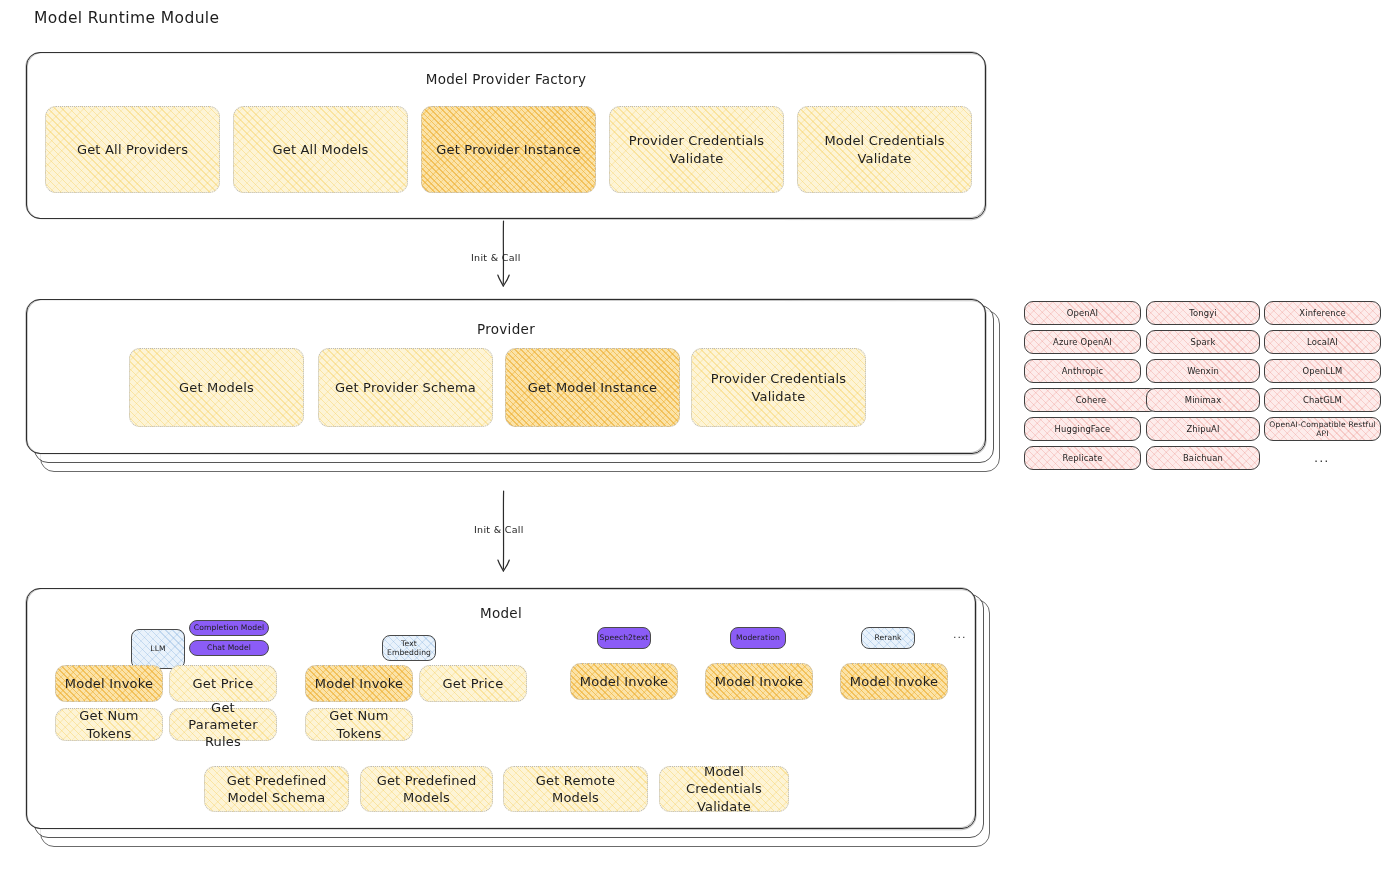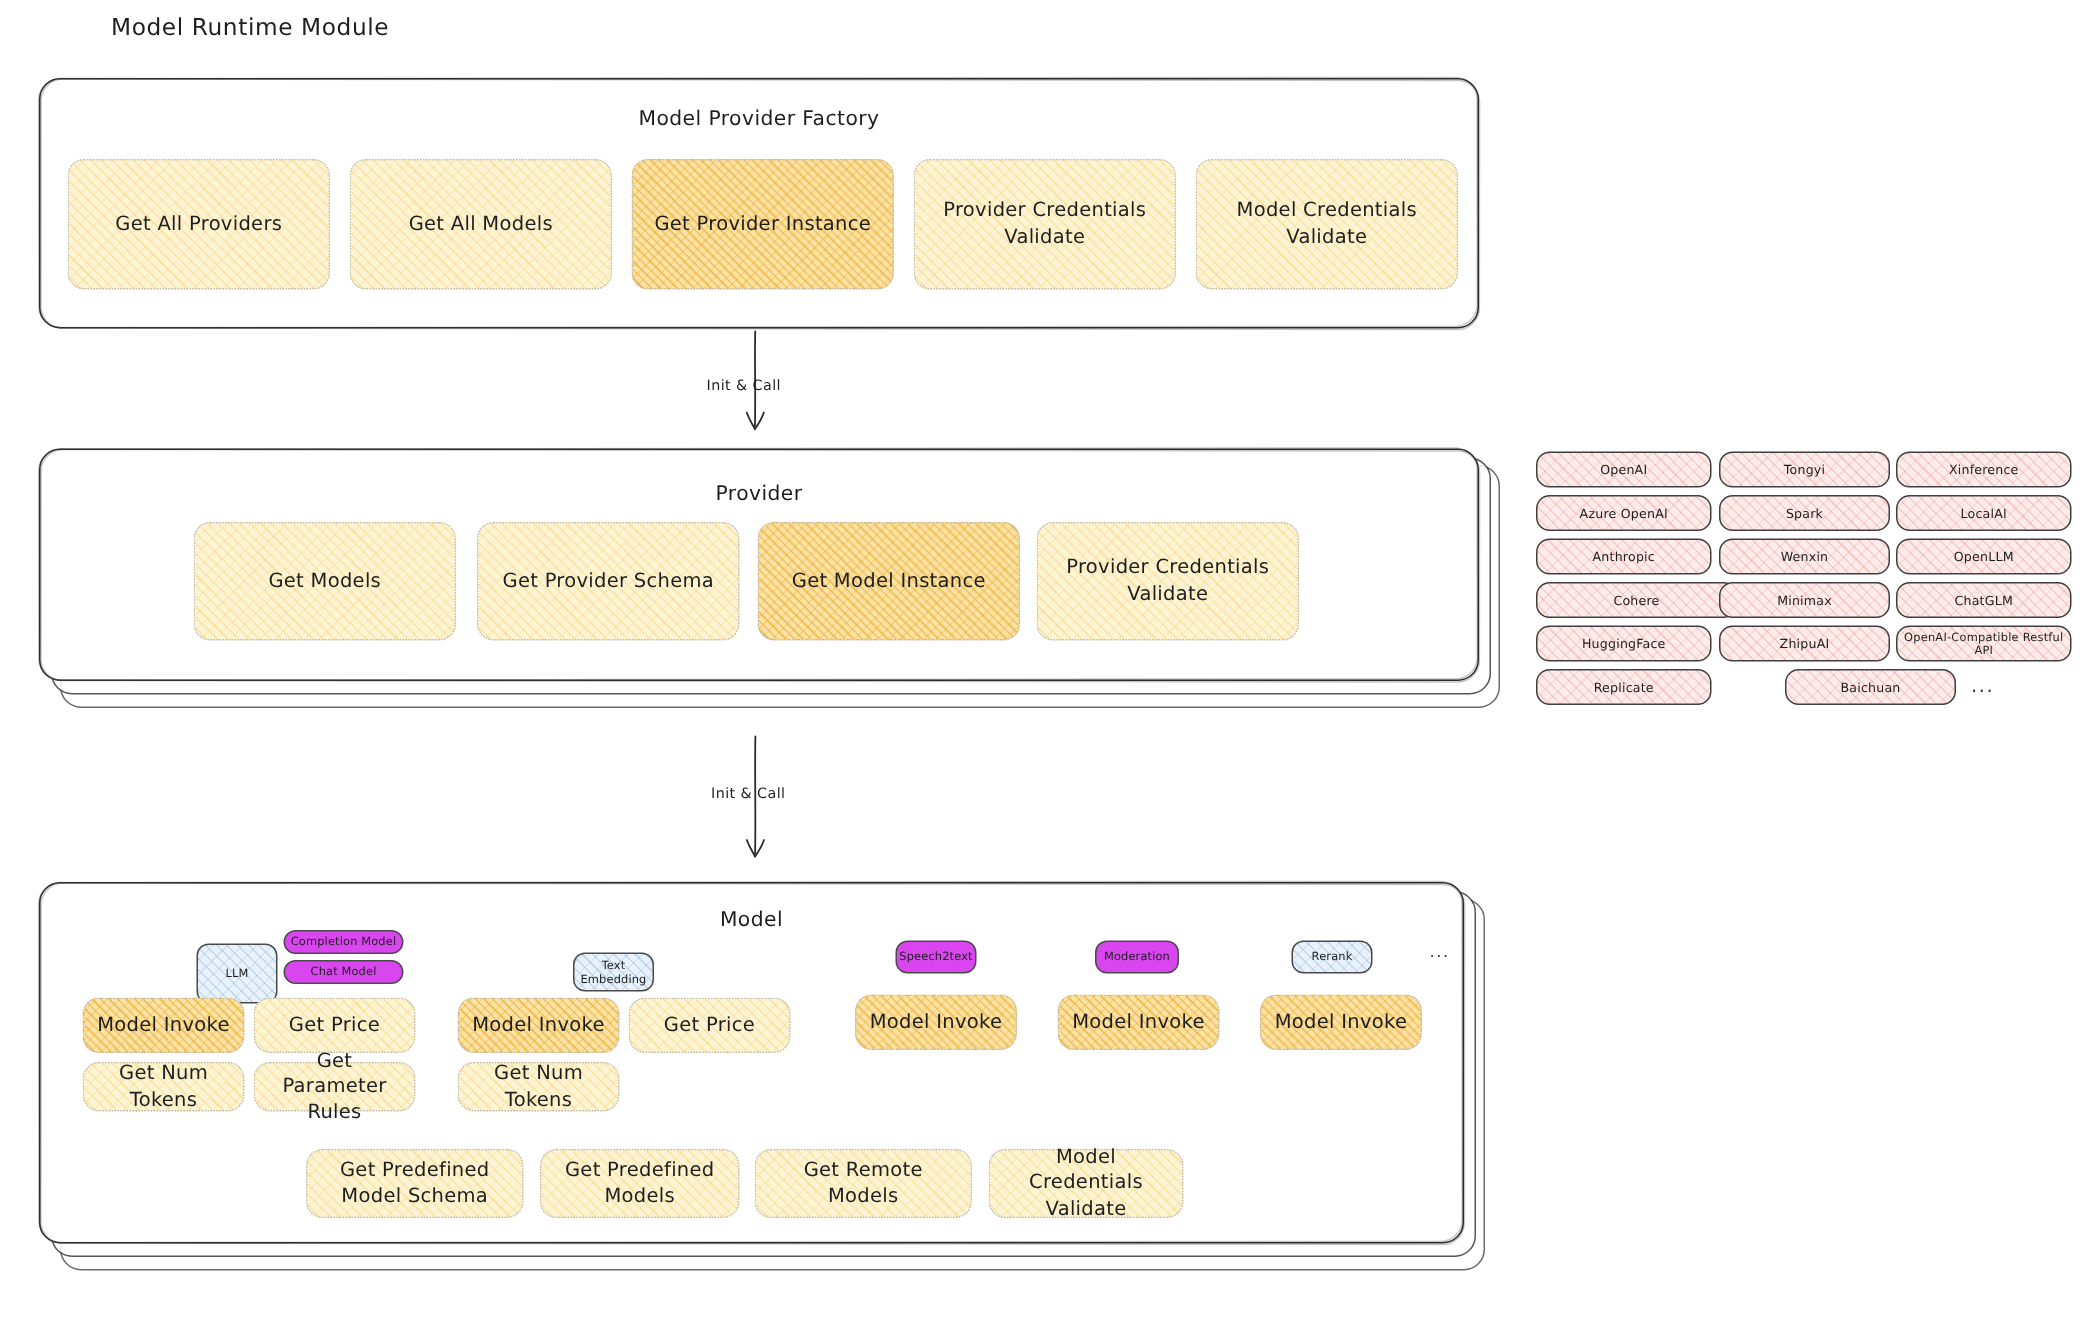--- a/index.html
+++ b/index.html
@@ -11,21 +11,20 @@
     color:#1e1e1e;
     overflow:hidden;
     position:relative;
   }
   .canvas{position:relative;width:1393px;height:880px;}
 
   .page-title{
     position:absolute;left:34px;top:9px;
     font-size:15.5px;color:#1e1e1e;letter-spacing:.4px;
     white-space:nowrap;
-    margin-left:40px;
   }
 
   
   .panel{
     position:absolute;
     background:#ffffff;
     border:1.3px solid #2b2b2b;
     border-radius:14px;
     box-sizing:border-box;
   }
@@ -94,21 +93,21 @@
       repeating-linear-gradient(45deg, rgba(231,111,102,.26) 0 1px, rgba(0,0,0,0) 1px 5px),
       repeating-linear-gradient(-45deg, rgba(231,111,102,.14) 0 1px, rgba(0,0,0,0) 1px 7px);
   }
   
   .fill-blue{
     background-color:#e9f2fb;
     background-image:
       repeating-linear-gradient(45deg, rgba(86,145,207,.26) 0 1px, rgba(0,0,0,0) 1px 5px),
       repeating-linear-gradient(-45deg, rgba(86,145,207,.14) 0 1px, rgba(0,0,0,0) 1px 7px);
   }
-  .fill-white{background:#d946ef;}
+  .fill-white{background:#8b5cf6;}
 
   
   .chip{
     position:absolute;
     box-sizing:border-box;
     display:flex;align-items:center;justify-content:center;
     border:1.2px solid #3f3f3f;
     border-radius:9px;
     font-size:8.4px;
     letter-spacing:.15px;
@@ -199,21 +198,21 @@
     <div class="chip fill-pink" style="left:0px;top:59px;width:117px;height:24px;">Anthropic</div>
     <div class="chip fill-pink" style="left:0px;top:88px;width:134px;height:24px;">Cohere</div>
     <div class="chip fill-pink" style="left:0px;top:117px;width:117px;height:24px;">HuggingFace</div>
     <div class="chip fill-pink" style="left:0px;top:146px;width:117px;height:24px;">Replicate</div>
 
     <div class="chip fill-pink" style="left:122px;top:1px;width:114px;height:24px;">Tongyi</div>
     <div class="chip fill-pink" style="left:122px;top:30px;width:114px;height:24px;">Spark</div>
     <div class="chip fill-pink" style="left:122px;top:59px;width:114px;height:24px;">Wenxin</div>
     <div class="chip fill-pink" style="left:122px;top:88px;width:114px;height:24px;">Minimax</div>
     <div class="chip fill-pink" style="left:122px;top:117px;width:114px;height:24px;">ZhipuAI</div>
-    <div class="chip fill-pink" style="left:122px;top:146px;width:114px;height:24px;margin-left:44px;">Baichuan</div>
+    <div class="chip fill-pink" style="left:122px;top:146px;width:114px;height:24px;">Baichuan</div>
 
     <div class="chip fill-pink" style="left:240px;top:1px;width:117px;height:24px;">Xinference</div>
     <div class="chip fill-pink" style="left:240px;top:30px;width:117px;height:24px;">LocalAI</div>
     <div class="chip fill-pink" style="left:240px;top:59px;width:117px;height:24px;">OpenLLM</div>
     <div class="chip fill-pink" style="left:240px;top:88px;width:117px;height:24px;">ChatGLM</div>
     <div class="chip fill-pink small-text" style="left:240px;top:117px;width:117px;height:24px;">OpenAI-Compatible Restful API</div>
 
     <div class="ellipsis" style="left:290px;top:150px;">...</div>
   </div>
 

